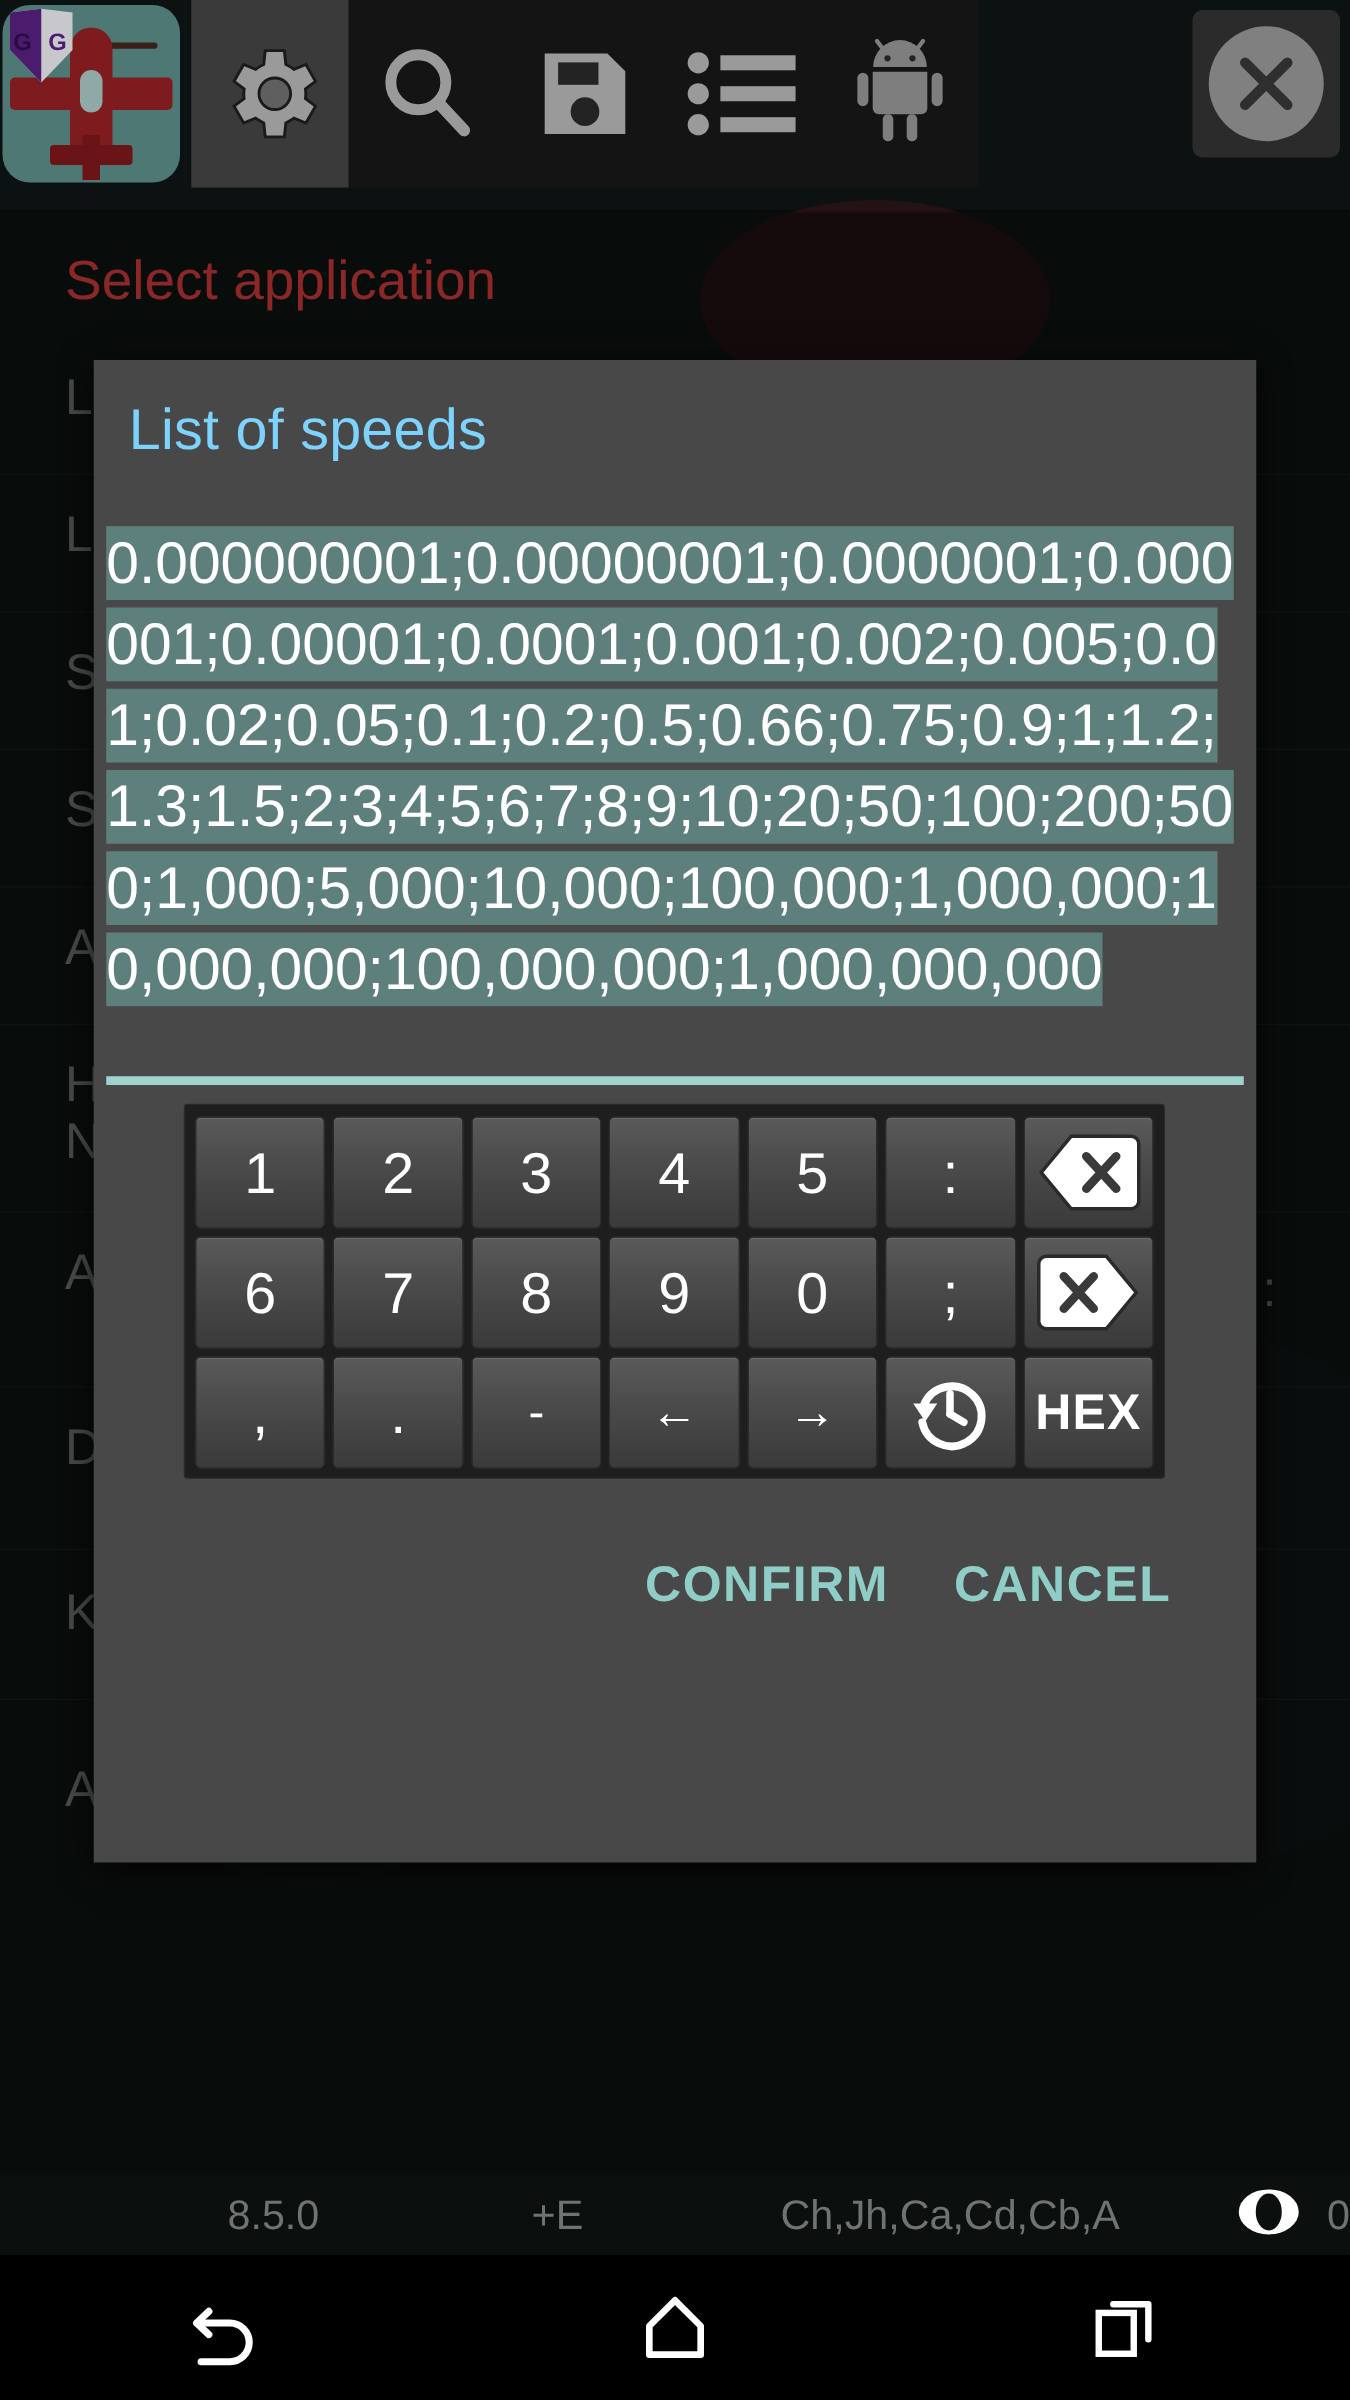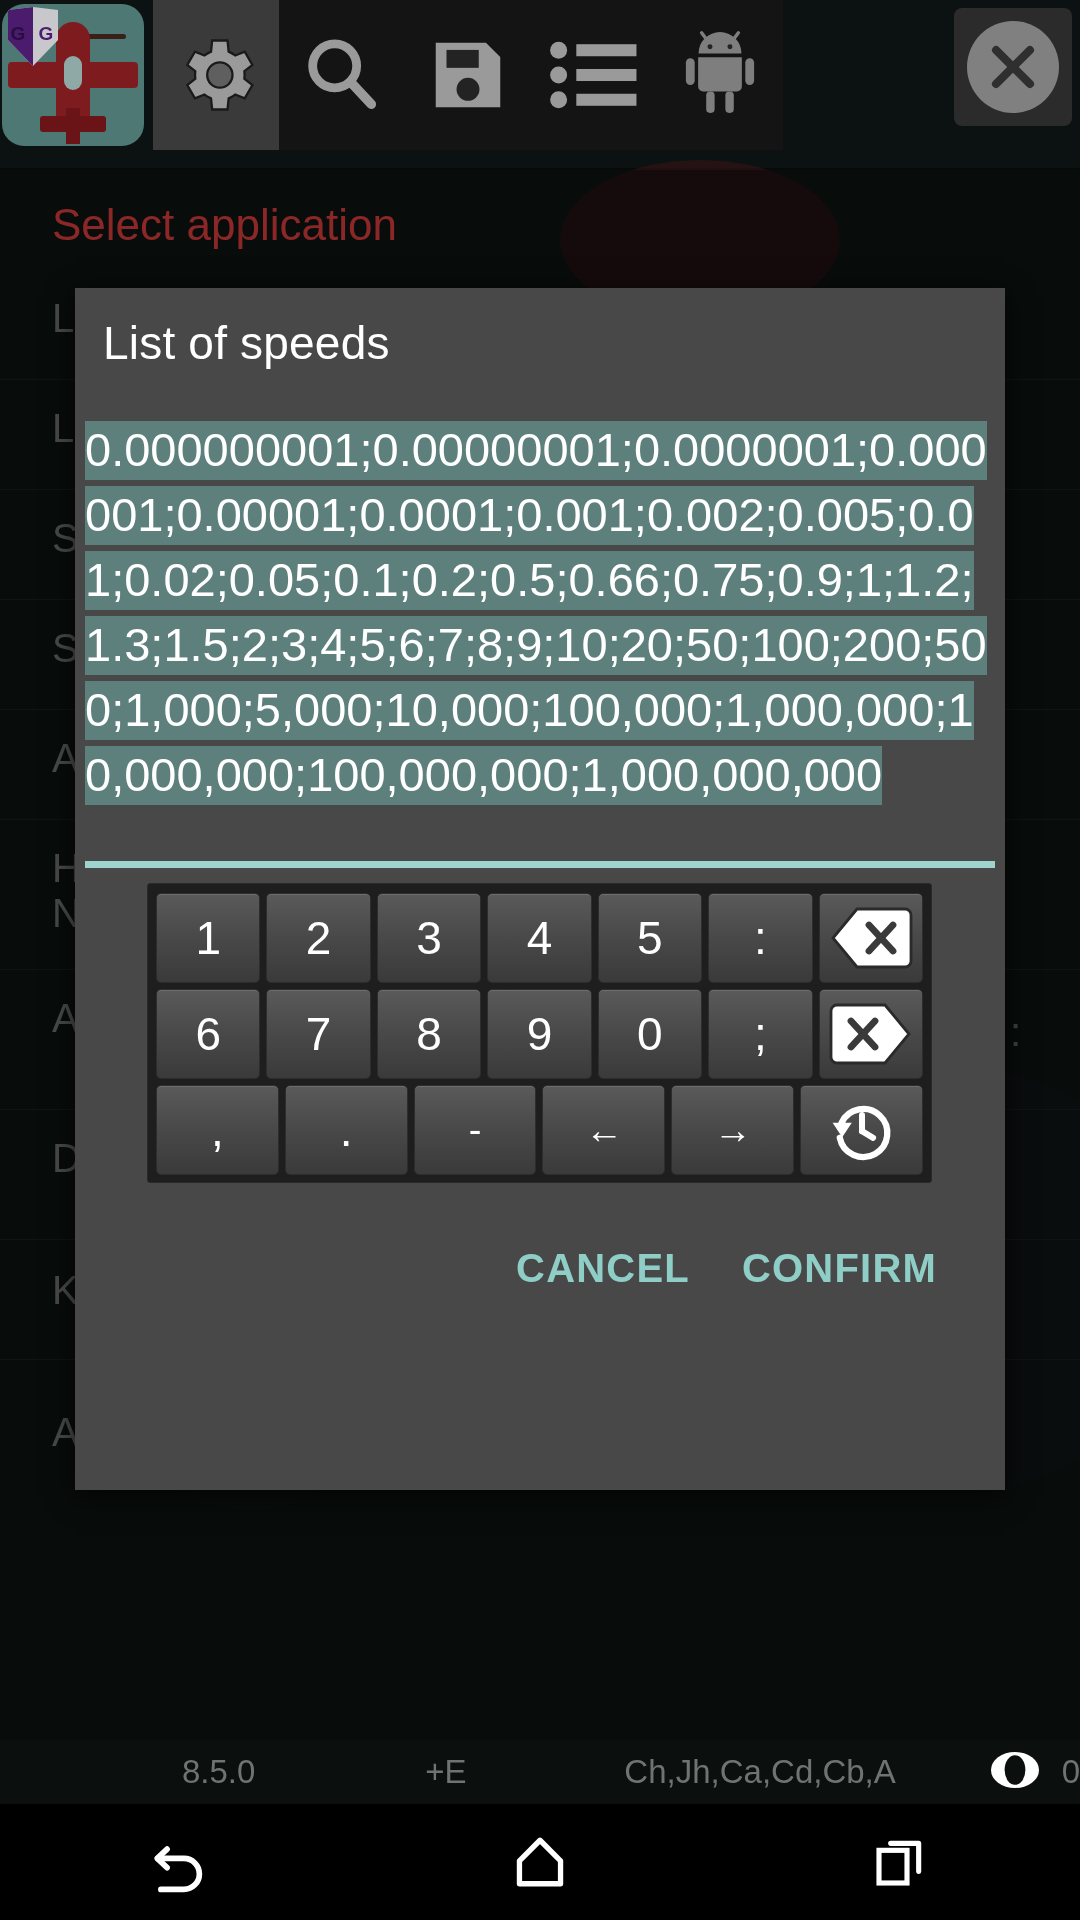--- a/index.html
+++ b/index.html
@@ -114,21 +114,21 @@
   #scrim { position:absolute; left:0; top:170px; width:1080px; height:1570px;
      background: rgba(0,0,0,.42); }
 
   
   #dialog {
     position:absolute; left:75px; top:288px; width:930px; height:1202px;
     background:#484848; box-shadow: 0 6px 26px rgba(0,0,0,.7);
   }
   #dialog-title {
     position:absolute; left:28px; top:28px;
-    color:#ffffff; font-size:46px; letter-spacing:.2px;
+    color:#7dd3fc; font-size:46px; letter-spacing:.2px;
   }
   #edit-wrap {
     position:absolute; left:10px; top:105px; width:910px; height:460px;margin-top:24px;
   }
   #edit-text {
     position:absolute; left:0; top:0; width:910px;
     color:#ffffff; font-size:47px; line-height:65px;
     word-break: break-all; overflow-wrap:anywhere;
     white-space: pre-wrap;
   }
@@ -330,26 +330,27 @@
         <div class="key small">←</div>
         <div class="key small">→</div>
         <div class="key">
           <svg width="72" height="72" viewBox="0 0 24 24">
             <path d="M5.2 9.6 A8 8 0 1 1 4.6 14.6" fill="none" stroke="#ffffff" stroke-width="2.1" stroke-linecap="round"></path>
             <polygon points="2.2,9.6 8.6,9.6 5.4,14.4" fill="#ffffff"></polygon>
             <line x1="12" y1="7" x2="12" y2="12.4" stroke="#ffffff" stroke-width="2" stroke-linecap="round"></line>
             <line x1="12" y1="12.4" x2="15.7" y2="14.6" stroke="#ffffff" stroke-width="2" stroke-linecap="round"></line>
           </svg>
         </div>
+        <div class="key hexlbl">HEX</div>
       </div>
     </div>
 
     <div id="dlg-actions">
+      <button class="dlg-btn">CONFIRM</button>
       <button class="dlg-btn">CANCEL</button>
-      <button class="dlg-btn">CONFIRM</button>
     </div>
   </div>
 
   <div id="statusbar">
     <div class="st-text" style="margin-left:182px;">8.5.0</div>
     <div class="st-text" style="margin-left:26px;">+E</div>
     <div class="st-text" style="margin-left:14px;">Ch,Jh,Ca,Cd,Cb,A</div>
     <div class="st-text" style="margin-left:22px;">0</div>
     <div class="st-eye">
       <svg width="54" height="40" viewBox="0 0 27 20">

